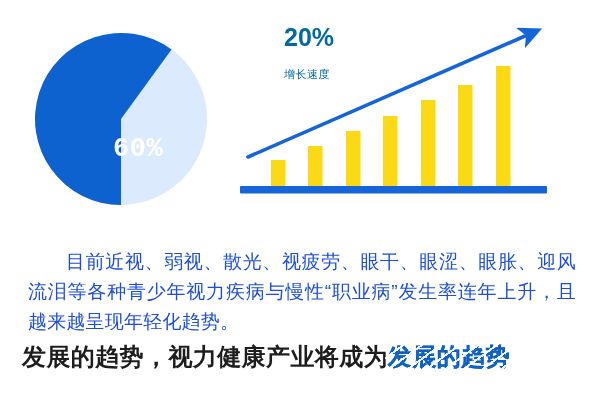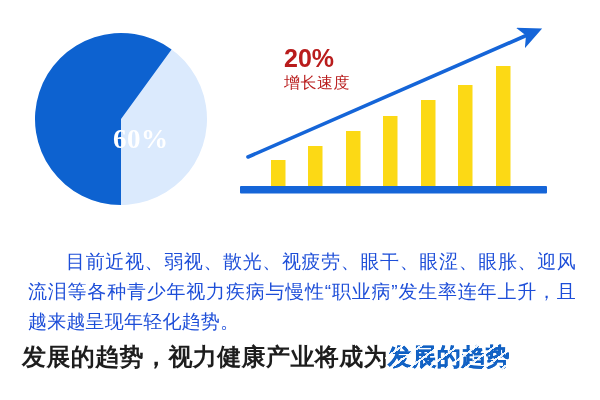--- a/index.html
+++ b/index.html
@@ -36,60 +36,60 @@
   .pie-label {
     position: absolute;
     left: 0; top: 0;
     width: 176px;
     height: 176px;
     pointer-events: none;
   }
   .pie-label span {
     position: absolute;
     left: 88px;
-    top: 93px;
+    top: 103px;
     transform: translate(-8px, 0);
     font-size: 27px;
     font-weight: bold;
     color: #ffffff;
     letter-spacing: 0.5px;
     white-space: nowrap;
-    font-family: Liberation Serif, serif;
+    font-family: Liberation Mono, monospace;
     text-align: center;
   }
 
   
   .bars-wrap {
     position: absolute;
     left: 230px;
     top: 20px;
     width: 350px;
     height: 180px;
   }
   .bars-svg { display: block; width: 350px; height: 180px; }
 
   .growth-note {
     position: absolute;
     left: 284px;
-    top: 44px;
+    top: 23px;
     width: 130px;
-    color: #b91c1c;
+    color: #0369a1;
     line-height: 1.15;
   }
   .growth-pct {
     display: block;
     font-size: 25px;
     font-weight: bold;
     letter-spacing: 0px;
     font-family: "Liberation Sans", sans-serif;
   }
   .growth-sub {
     display: block;
-    font-size: 16px;
-    margin-top: 1px;
+    font-size: 11px;
+    margin-top: 16px;
     letter-spacing: 0.5px;
     font-family: Liberation Sans, sans-serif;
   }
 
   
   .body-text {
     position: absolute;
     left: 28px;
     top: 228px;
     width: 548px;

